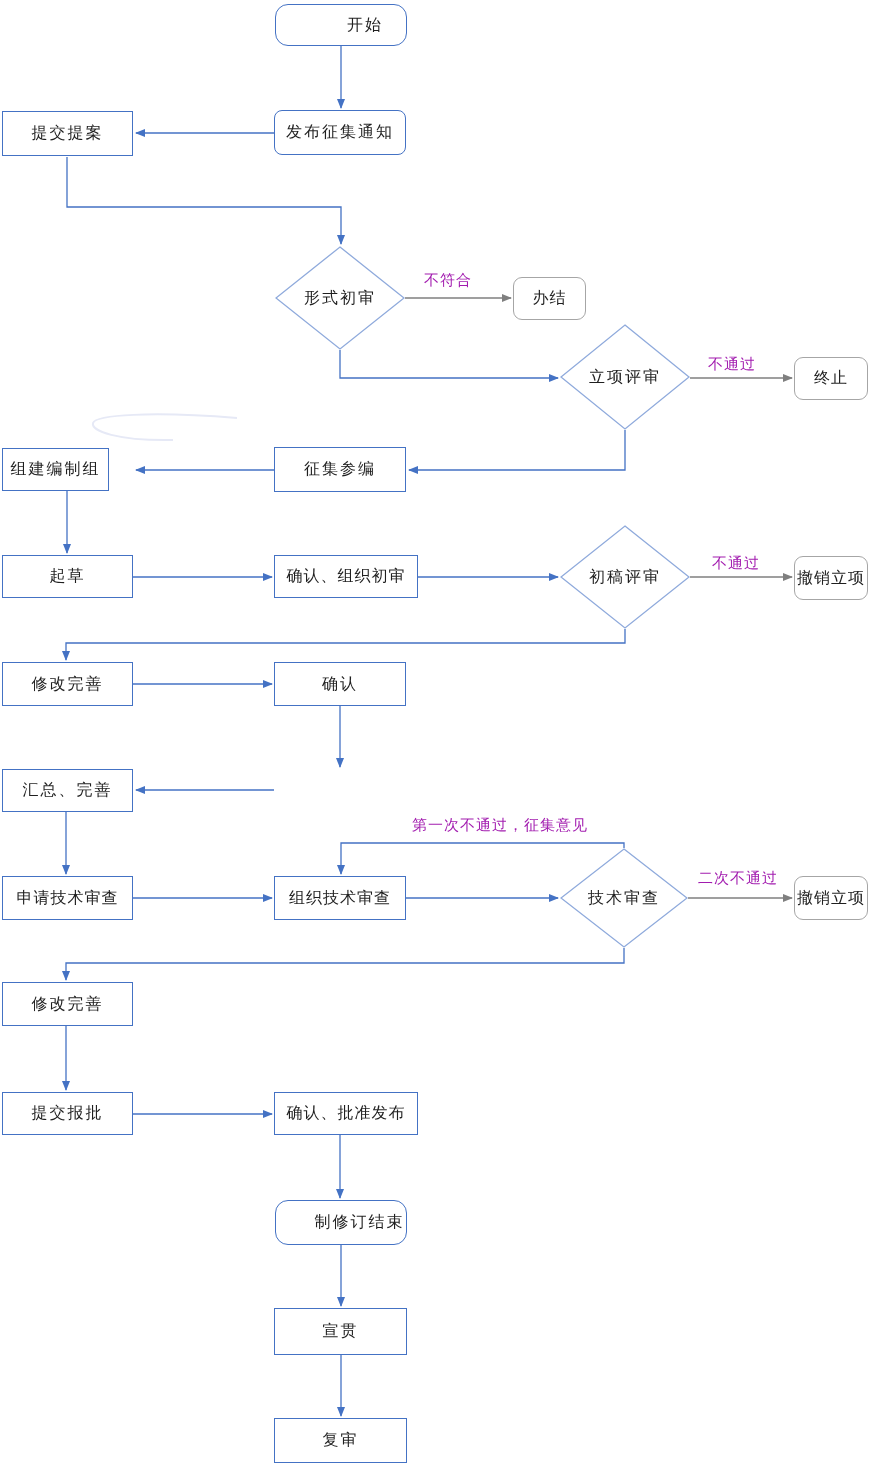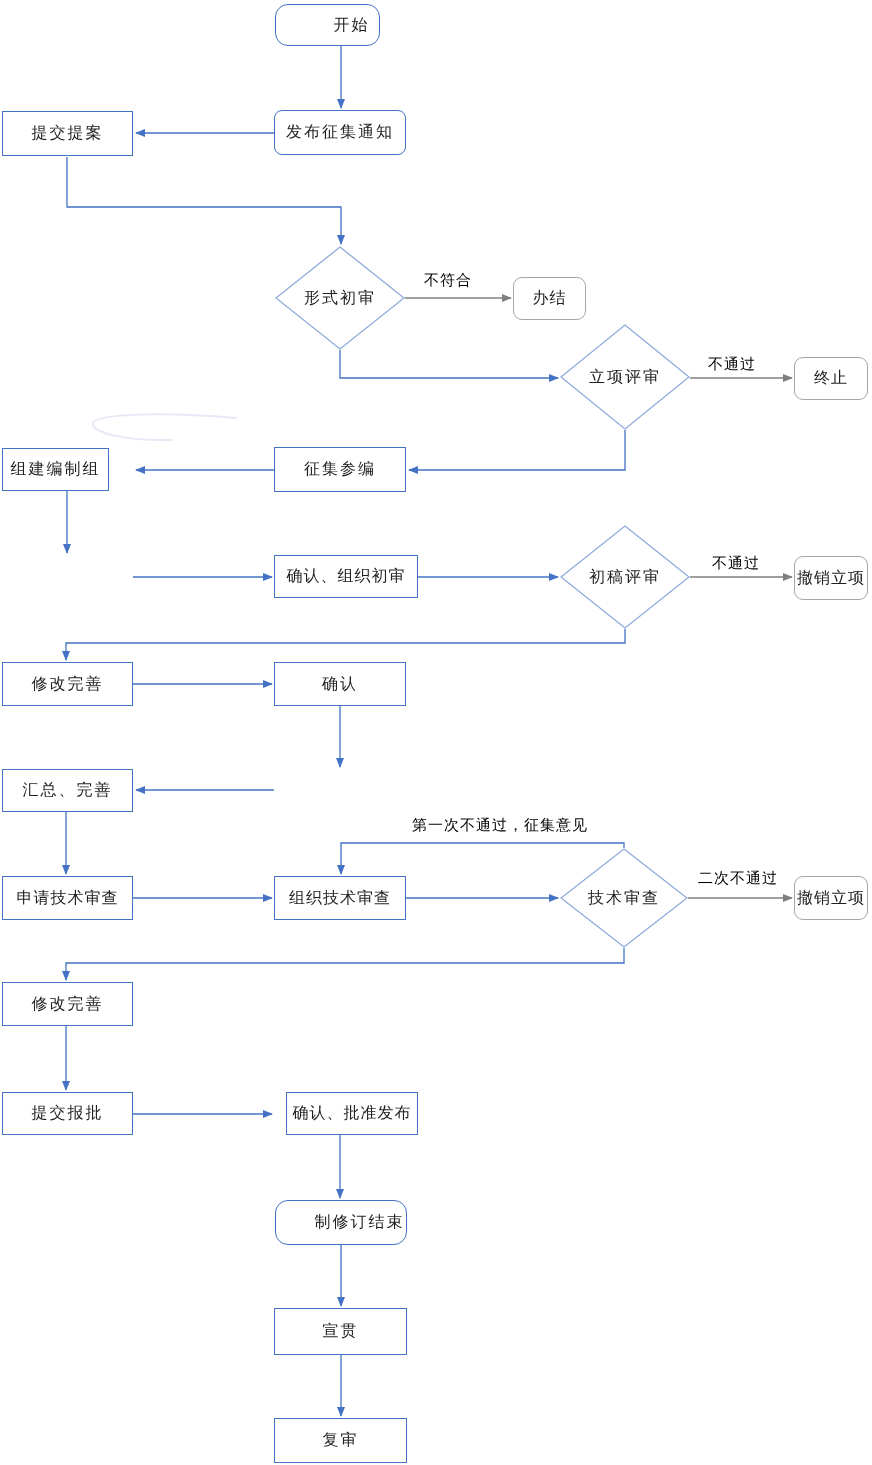--- a/index.html
+++ b/index.html
@@ -22,21 +22,21 @@
     text-align:center;
   }
   .proc{border:1.4px solid #4472C4;}
   .term{border:1.4px solid #4472C4;border-radius:13px;}
   .gray-term{border:1.5px solid #A6A6A6;border-radius:9px;letter-spacing:1px;}
   .diamond{background:transparent;border:none;}
   .diamond svg{position:absolute;left:0;top:0;width:100%;height:100%;}
   .diamond .dlabel{position:relative;z-index:1;}
   .edge-label{
     position:absolute;z-index:3;
-    color:#000000;font-size:15px;letter-spacing:1px;white-space:nowrap;
+    color:#a21caf;font-size:15px;letter-spacing:1px;white-space:nowrap;
   }
 </style>
 </head>
 <body>
 
 <div id="canvas">
 
   <svg id="wires" width="872" height="1465" viewBox="0 0 872 1465">
     <defs>
       <marker id="ab" markerWidth="10" markerHeight="8" refX="9" refY="4" orient="auto" markerUnits="userSpaceOnUse">
@@ -76,21 +76,21 @@
     </g>
 
     <g fill="none" stroke="#7F7F7F" stroke-width="1.3">
       <path d="M405,298 L511,298" marker-end="url(#ag)"></path>
       <path d="M690,378 L792,378" marker-end="url(#ag)"></path>
       <path d="M690,577 L792,577" marker-end="url(#ag)"></path>
       <path d="M688,898 L792,898" marker-end="url(#ag)"></path>
     </g>
   </svg>
 
-  <div class="node term" style="left:275px;top:4px;width:105px;height:42px;padding-left:48px;">
+  <div class="node term" style="left:275px;top:4px;width:132px;height:42px;padding-left:48px;">
     <span>开始</span>
   </div>
 
   <div class="node proc" style="left:274px;top:110px;width:132px;height:45px;border-radius:8px;">
     <span>发布征集通知</span>
   </div>
 
   <div class="node proc" style="left:2px;top:111px;width:131px;height:45px;">
     <span>提交提案</span>
   </div>
@@ -118,20 +118,23 @@
   </div>
 
   <div class="node proc" style="left:274px;top:447px;width:132px;height:45px;">
     <span>征集参编</span>
   </div>
 
   <div class="node proc" style="left:2px;top:448px;width:107px;height:43px;">
     <span>组建编制组</span>
   </div>
 
+  <div class="node proc" style="left:2px;top:555px;width:131px;height:43px;">
+    <span>起草</span>
+  </div>
 
   <div class="node proc" style="left:274px;top:555px;width:144px;height:43px;letter-spacing:1px;">
     <span>确认、组织初审</span>
   </div>
 
   <div class="node diamond" style="left:560px;top:525px;width:130px;height:104px;">
     <svg viewBox="0 0 130 104">
       <polygon points="65,1 129,52 65,103 1,52" fill="#ffffff" stroke="#8FAADC" stroke-width="1.3"></polygon>
     </svg>
     <span class="dlabel">初稿评审</span>
@@ -174,21 +177,21 @@
   </div>
 
   <div class="node proc" style="left:2px;top:982px;width:131px;height:44px;">
     <span>修改完善</span>
   </div>
 
   <div class="node proc" style="left:2px;top:1092px;width:131px;height:43px;justify-content:center;">
     <span>提交报批</span>
   </div>
 
-  <div class="node proc" style="left:274px;top:1092px;width:132px;height:43px;letter-spacing:1px;margin-left:12px;">
+  <div class="node proc" style="left:274px;top:1092px;width:144px;height:43px;letter-spacing:1px;">
     <span>确认、批准发布</span>
   </div>
 
   <div class="node term" style="left:275px;top:1200px;width:132px;height:45px;padding-left:37px;">
     <span>制修订结束</span>
   </div>
 
   <div class="node proc" style="left:274px;top:1308px;width:133px;height:47px;">
     <span>宣贯</span>
   </div>

